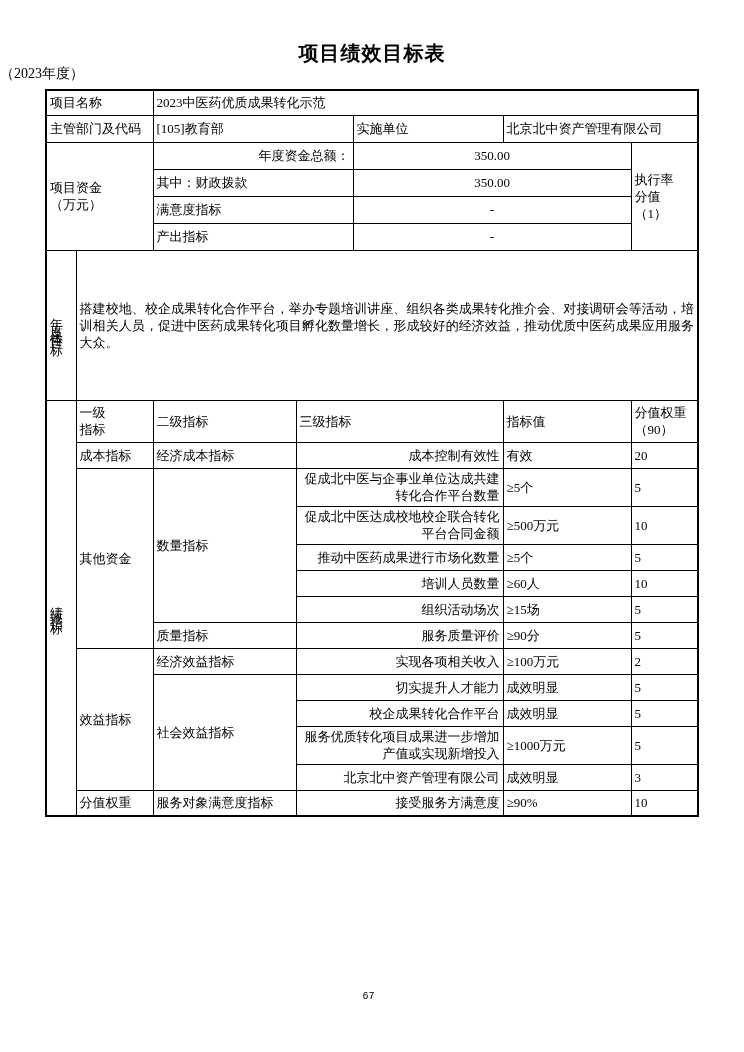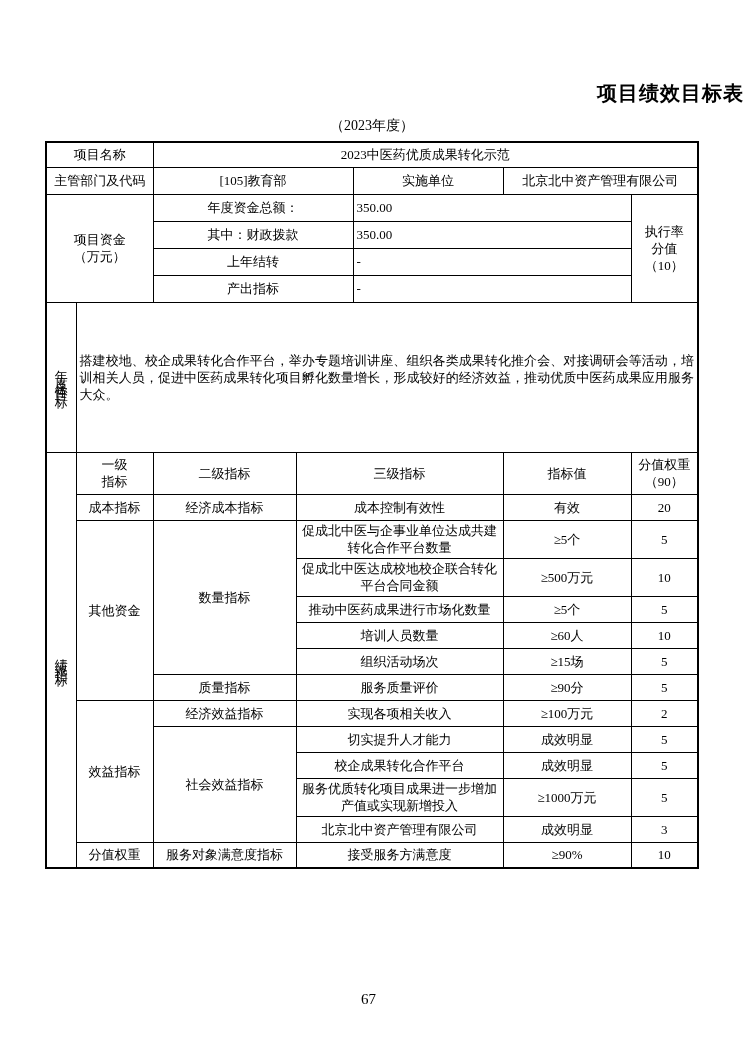--- a/index.html
+++ b/index.html
@@ -5,53 +5,51 @@
   html,body { margin:0; padding:0; background:#ffffff; }
   .page {
     position:relative;
     width:744px; height:1052px;
     background:#ffffff;
     color:#000;
     font-family:"Liberation Serif", serif;
     overflow:hidden;
   }
   .title {
-    padding-top:80px;
-    text-align:right;
+    padding-top:40px;
+    text-align:center;
     font-family:"Liberation Sans", sans-serif;
     font-weight:bold;
     font-size:20px;
     line-height:26px;
     letter-spacing:1px;
   }
   .subtitle {
-    margin-top:12px;
-    text-align:center;
     font-size:14px;
     line-height:16px;
   }
   table.main {
     border-collapse:collapse;
     table-layout:fixed;
     width:652px;
     margin:7px 0 0 45px;
     border:2px solid #000;
   }
   table.main td {
     border:1px solid #000;
     font-size:13px;
     line-height:17px;
     padding:1px 3px;
     overflow:hidden;
     vertical-align:middle;
     word-break:break-all;
   }
-  td.c { text-align:center; }
-  td.l { text-align:center; }
-  td.r { text-align:left; padding-right:5px; }
+  td.c { text-align:left; }
+  td.l { text-align:right; }
+  td.r { text-align:center; padding-right:5px; }
   .pre { white-space:pre-line; }
   .vtext {
     writing-mode:vertical-lr;
     text-orientation:upright;
     display:inline-block;
     letter-spacing:5px;
     line-height:1;
   }
   td.goal {
     text-align:justify;
@@ -60,21 +58,22 @@
     line-height:22px;
     margin-top:30px;
   }
   tr.rh25{height:25px} tr.rh27{height:27px} tr.rh150{height:150px}
   tr.rh42{height:42px} tr.rh26{height:26px} tr.rh38{height:38px}
   .page-number {
     position:absolute;
     left:0; right:7px;
     top:991px;
     text-align:center;
-    font-size:15px;
+    font-size:10px;
+    font-family:Liberation Mono, monospace;
   }
 </style>
 </head>
 <body>
 
 <div class="page">
 
   <div class="title">项目绩效目标表</div>
   <div class="subtitle">（2023年度）</div>
 
@@ -102,28 +101,28 @@
       <td colspan="2" class="c">北京北中资产管理有限公司</td>
     </tr>
 
     <tr class="rh27">
       <td colspan="2" rowspan="4" class="c pre">项目资金
 （万元）</td>
       <td colspan="2" class="l">年度资金总额：</td>
       <td colspan="2" class="r">350.00</td>
       <td rowspan="4" class="c pre">执行率
 分值
-（10）</td>
+（1）</td>
     </tr>
     <tr class="rh27">
       <td colspan="2" class="c">其中：财政拨款</td>
       <td colspan="2" class="r">350.00</td>
     </tr>
     <tr class="rh27">
-      <td colspan="2" class="c">上年结转</td>
+      <td colspan="2" class="c">满意度指标</td>
       <td colspan="2" class="r">-</td>
     </tr>
     <tr class="rh27">
       <td colspan="2" class="c">产出指标</td>
       <td colspan="2" class="r">-</td>
     </tr>
 
     <tr class="rh150">
       <td class="c"><span class="vtext">年度总体目标</span></td>
       <td colspan="6" class="goal">搭建校地、校企成果转化合作平台，举办专题培训讲座、组织各类成果转化推介会、对接调研会等活动，培训相关人员，促进中医药成果转化项目孵化数量增长，形成较好的经济效益，推动优质中医药成果应用服务大众。</td>

